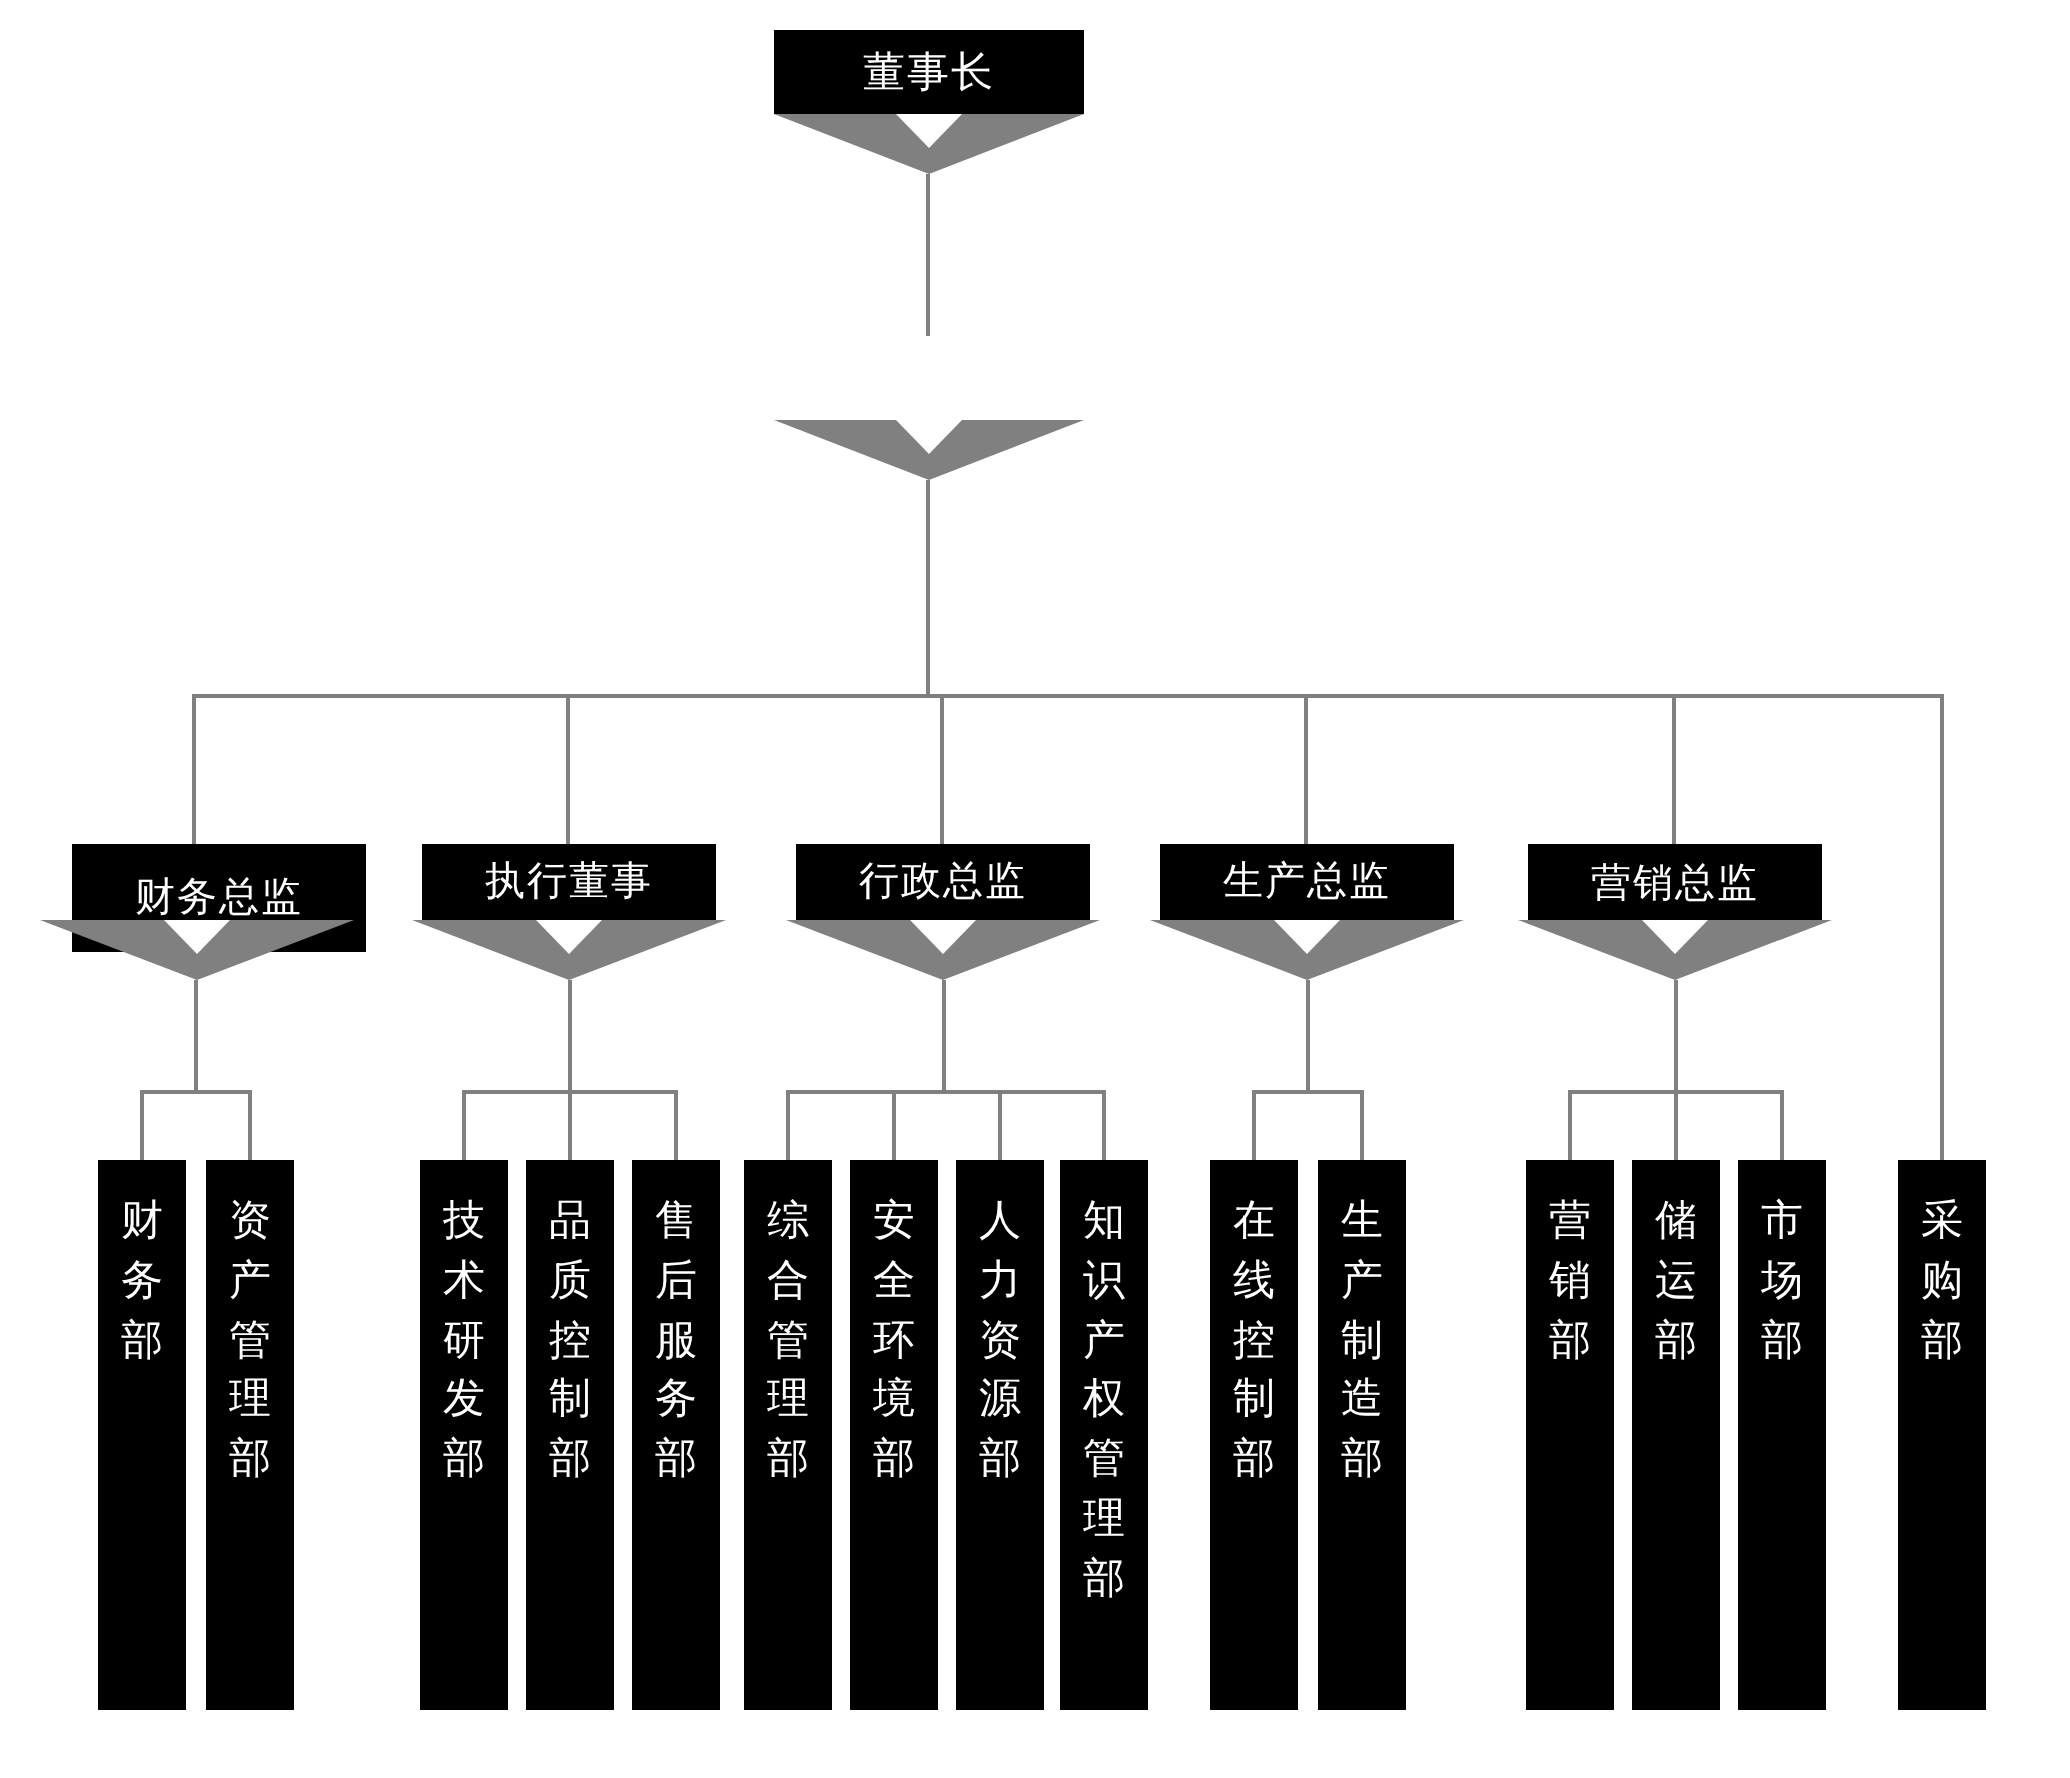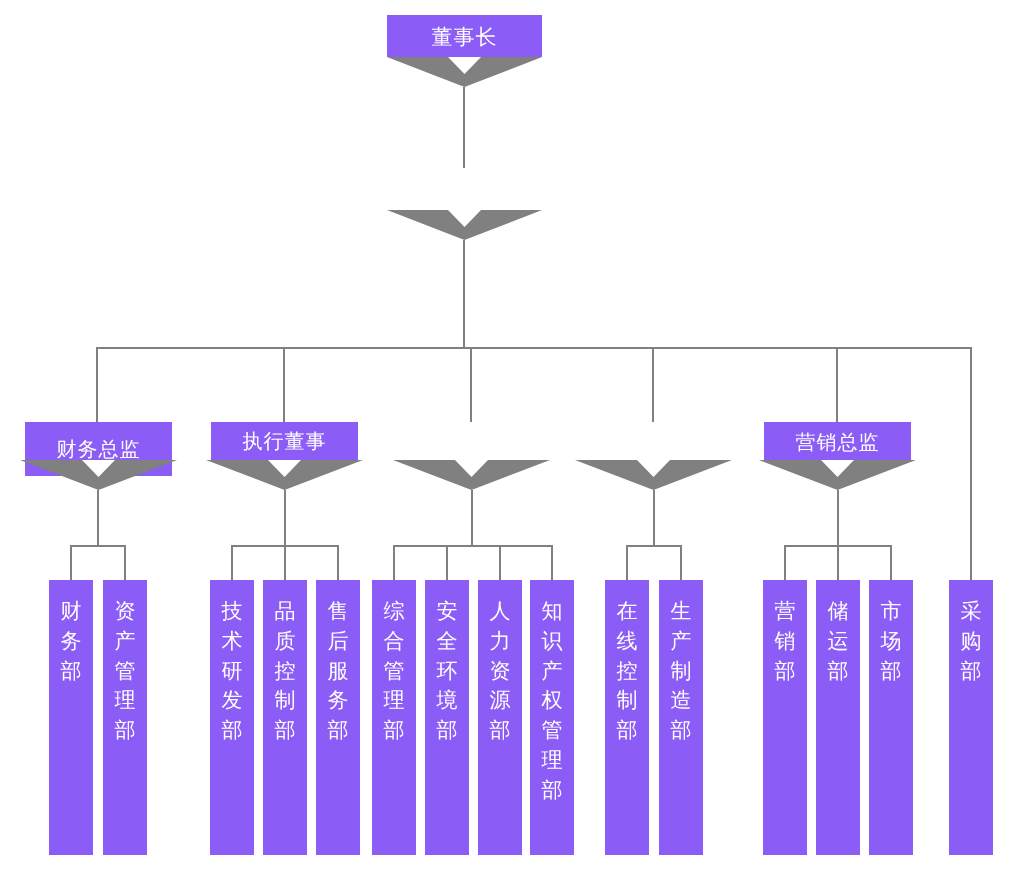--- a/index.html
+++ b/index.html
@@ -14,21 +14,21 @@
     position: relative;
     width: 1035px;
     height: 889px;
     background: #ffffff;
     overflow: hidden;
   }
 
   
   .node-box {
     position: absolute;
-    background: #8b5cf6;
+    background: #000000;
     color: #ffffff;
     box-sizing: border-box;
   }
 
   
   .node-h {
     display: flex;
     align-items: center;
     justify-content: center;
     font-size: 21px;
@@ -101,35 +101,41 @@
   <div class="line-h" style="left:96px; top:347px; width:876px; height:2px;"></div>
 
   <div class="line-v" style="left:96px; top:347px; width:2px; height:75px;"></div>
   <div class="line-v" style="left:283px; top:347px; width:2px; height:75px;"></div>
   <div class="line-v" style="left:470px; top:347px; width:2px; height:75px;"></div>
   <div class="line-v" style="left:652px; top:347px; width:2px; height:75px;"></div>
   <div class="line-v" style="left:836px; top:347px; width:2px; height:75px;"></div>
 
   <div class="line-v" style="left:970px; top:347px; width:2px; height:233px;"></div>
 
-  <div class="node-box node-h" style="left:25px; top:422px; width:147px; height:54px; font-size:20px;">
+  <div class="node-box node-h" style="left:36px; top:422px; width:147px; height:54px; font-size:20px;">
     <span>财务总监</span>
   </div>
   <div class="chevron big" style="left:20px; top:460px; width:157px; height:30px;"></div>
   <div class="chevron-notch" style="left:82px; top:460px; width:33px; height:17px;"></div>
 
   <div class="node-box node-h" style="left:211px; top:422px; width:147px; height:38px; font-size:20px;">
     <span>执行董事</span>
   </div>
   <div class="chevron big" style="left:206px; top:460px; width:157px; height:30px;"></div>
   <div class="chevron-notch" style="left:268px; top:460px; width:33px; height:17px;"></div>
 
+  <div class="node-box node-h" style="left:398px; top:422px; width:147px; height:38px; font-size:20px;">
+    <span>行政总监</span>
+  </div>
   <div class="chevron big" style="left:393px; top:460px; width:157px; height:30px;"></div>
   <div class="chevron-notch" style="left:455px; top:460px; width:33px; height:17px;"></div>
 
+  <div class="node-box node-h" style="left:580px; top:422px; width:147px; height:38px; font-size:20px;">
+    <span>生产总监</span>
+  </div>
   <div class="chevron big" style="left:575px; top:460px; width:157px; height:30px;"></div>
   <div class="chevron-notch" style="left:637px; top:460px; width:33px; height:17px;"></div>
 
   <div class="node-box node-h" style="left:764px; top:422px; width:147px; height:40px; font-size:20px;">
     <span>营销总监</span>
   </div>
   <div class="chevron big" style="left:759px; top:460px; width:157px; height:30px;"></div>
   <div class="chevron-notch" style="left:821px; top:460px; width:33px; height:17px;"></div>
 
   <div class="line-v" style="left:97px; top:490px; width:2px; height:55px;"></div>

